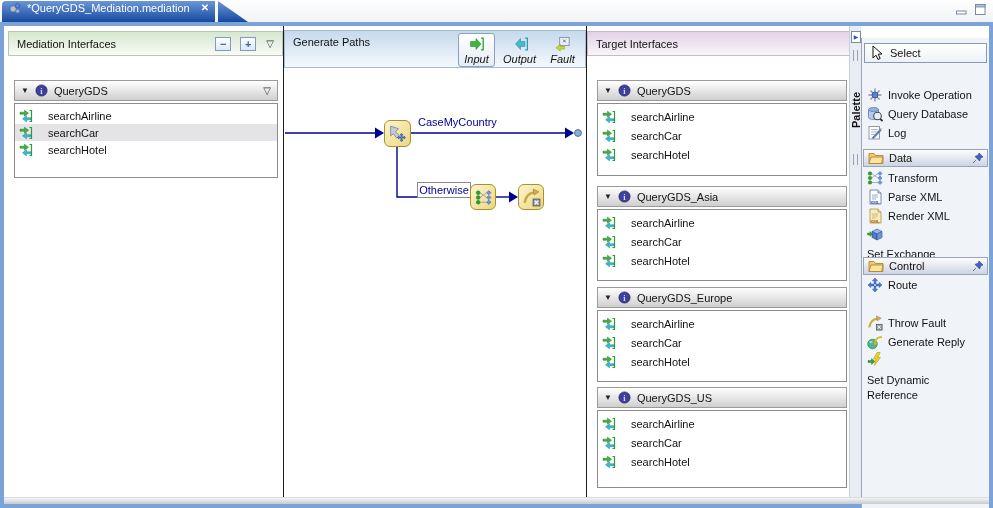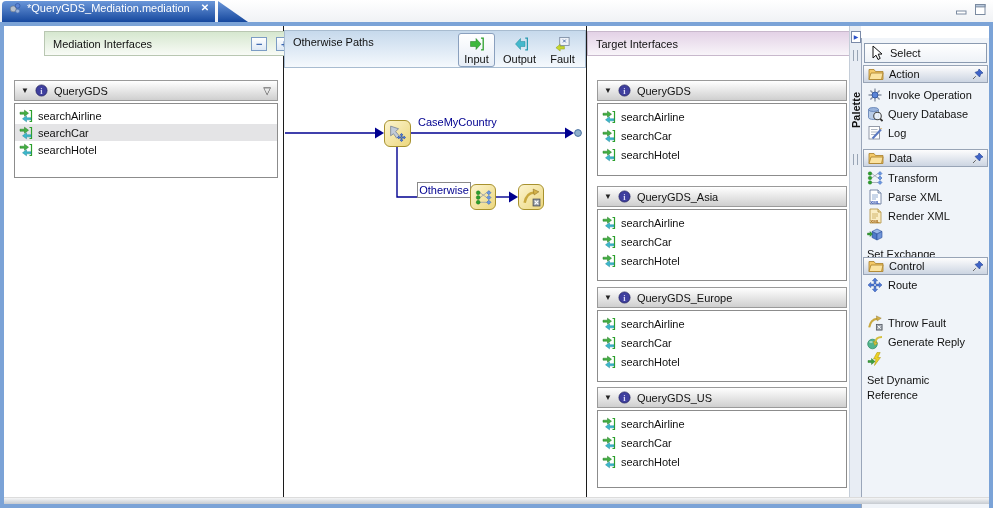--- a/index.html
+++ b/index.html
@@ -18,42 +18,42 @@
   .win-btn { width:13px; height:13px; }
 
   
   .frame { position:absolute; left:0; top:22px; width:993px; height:486px; border:4px solid #7ba3d7; background:#fff; }
   .divider { position:absolute; top:0; width:1px; height:471px; background:#1c1c1c; }
   .bottom-strip { position:absolute; left:0; top:471px; width:985px; height:7px;
                   background:linear-gradient(#f4f5f6,#c6cbd1); border-top:1px solid #dcdcdc; }
 
   
   .panel-hdr { position:absolute; display:flex; align-items:center; padding:0 8px; border:1px solid #b9c2b4; }
-  .hdr-green { left:4px; top:5px; width:275px; height:25px; background:linear-gradient(#d6e7cf,#f8fbf6); border-color:#b9c7b2;margin-left:36px; }
+  .hdr-green { left:4px; top:5px; width:275px; height:25px; background:linear-gradient(#d6e7cf,#f8fbf6); border-color:#b9c7b2; }
   .hdr-blue  { left:280px; top:4px; width:302px; height:38px; background:linear-gradient(#c6d9ec,#f5f9fd); border-color:#a8bcd0; align-items:flex-start; padding-top:5px; }
   .hdr-pink  { left:583px; top:5px; width:273px; height:25px; background:linear-gradient(#e3d2e6,#f8f4f9); border-color:#c8b8cc; }
   .hdr-title { white-space:nowrap; }
   .spacer { flex:1; }
   .sq-btn { width:16px; height:14px; margin-left:9px; border:1px solid #7c9cc4; background:linear-gradient(#ffffff,#dde8f4);
             color:#3a66b0; font-weight:bold; font-size:11px; line-height:12px; text-align:center; cursor:default; }
   .chev { color:#333; font-size:10px; margin-left:10px; cursor:default; }
 
   
-  .paths-toolbar { position:absolute; right:4px; top:2px; display:flex; gap:6px; }
+  .paths-toolbar { position:absolute; right:4px; top:2px; display:flex; gap:6px;font-style:italic; }
   .tool { width:37px; height:34px; display:flex; flex-direction:column; align-items:center; justify-content:center; gap:1px; }
   .tool.selected { border:1px solid #8aa0be; border-radius:3px; background:linear-gradient(#ffffff,#e6edf6); }
   .tool-label { font-size:11px; color:#111; }
 
   
   .group-hdr { position:absolute; height:21px; display:flex; align-items:center; gap:6px; padding:0 6px;
                background:linear-gradient(#ffffff,#cfcfcf); border:1px solid #9a9a9a; }
   .group-name { white-space:nowrap; }
   .tri { color:#222; font-size:8px; }
   .oplist { position:absolute; background:#fff; border:1px solid #8c8c8c; padding-top:3px; }
-  .oprow { display:flex; align-items:center; gap:5px; height:17px; padding-left:4px; }
+  .oprow { display:flex; align-items:center; gap:15px; height:17px; padding-left:4px; }
   .oprow.tall { height:19px; }
   .oprow.selected { background:#e4e4e6; }
   .i14 { width:14px; height:14px; flex:none; }
   .i13 { width:13px; height:13px; flex:none; }
 
   
   .flow-svg { position:absolute; left:280px; top:42px; width:302px; height:429px; }
   .node { position:absolute; width:27px; height:27px; border:1px solid #a8922e; border-radius:6px;
           background:linear-gradient(135deg,#fcf4cf,#ecd77e); display:flex; align-items:center; justify-content:center; }
   .node-sm { width:26px; height:26px; }
@@ -269,21 +269,21 @@
       </div>
       <div class="oprow">
         <svg class="i14">
             <use href="#i-op"></use>
           </svg>
         <span>searchHotel</span>
       </div>
     </div>
 
     <div class="panel-hdr hdr-blue">
-      <span class="hdr-title">Otherwise Paths</span>
+      <span class="hdr-title">Generate Paths</span>
       <div class="paths-toolbar">
         <div class="tool selected">
           <svg class="pi">
               <use href="#i-inputarrow"></use>
             </svg>
           <span class="tool-label">Input</span>
         </div>
         <div class="tool">
           <svg class="pi">
               <use href="#i-outputarrow"></use>
@@ -458,30 +458,20 @@
 
     <div class="palette">
 
       <div class="pal-select">
         <svg class="pi">
             <use href="#i-cursor"></use>
           </svg>
         <span class="pl">Select</span>
       </div>
 
-      <div class="pal-cat" style="top:27px">
-        <svg class="pi">
-            <use href="#i-folder"></use>
-          </svg>
-        <span class="pl">Action</span>
-        <span class="spacer"></span>
-        <svg class="pin">
-            <use href="#i-pin"></use>
-          </svg>
-      </div>
       <div class="pal-item" style="top:47px">
         <svg class="pi">
             <use href="#i-invoke"></use>
           </svg>
         <span class="pl">Invoke Operation</span>
       </div>
       <div class="pal-item" style="top:66px">
         <svg class="pi">
             <use href="#i-querydb"></use>
           </svg>

